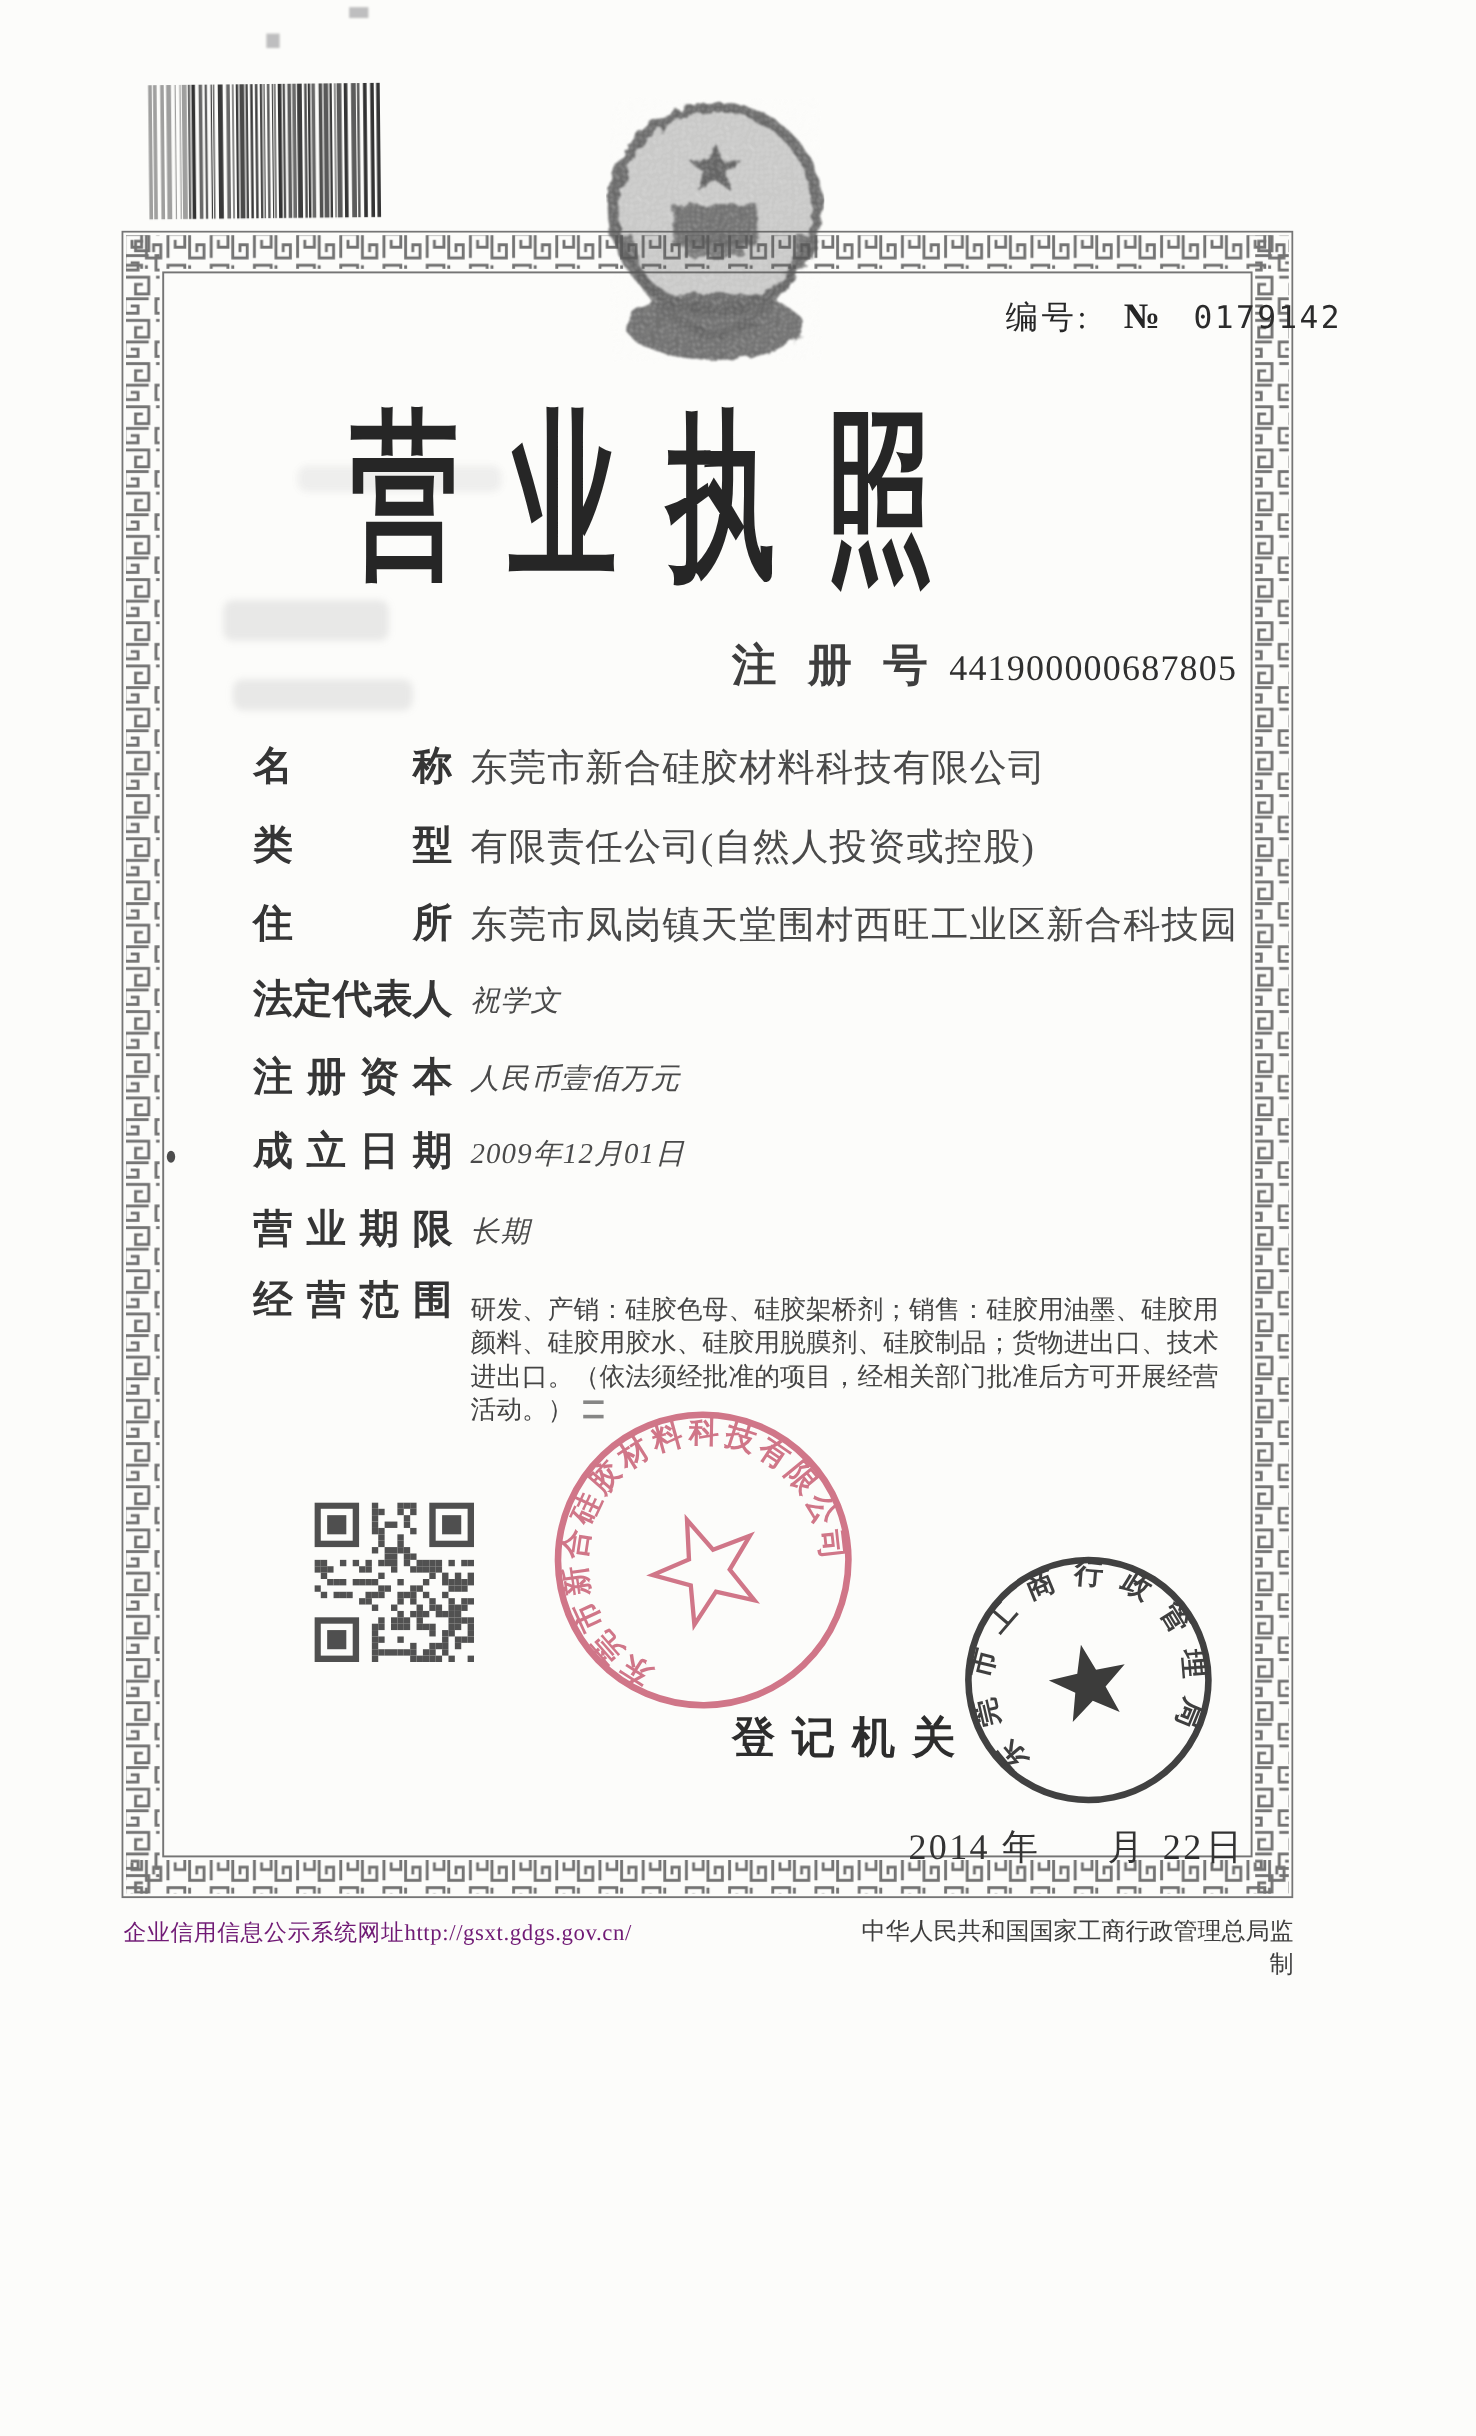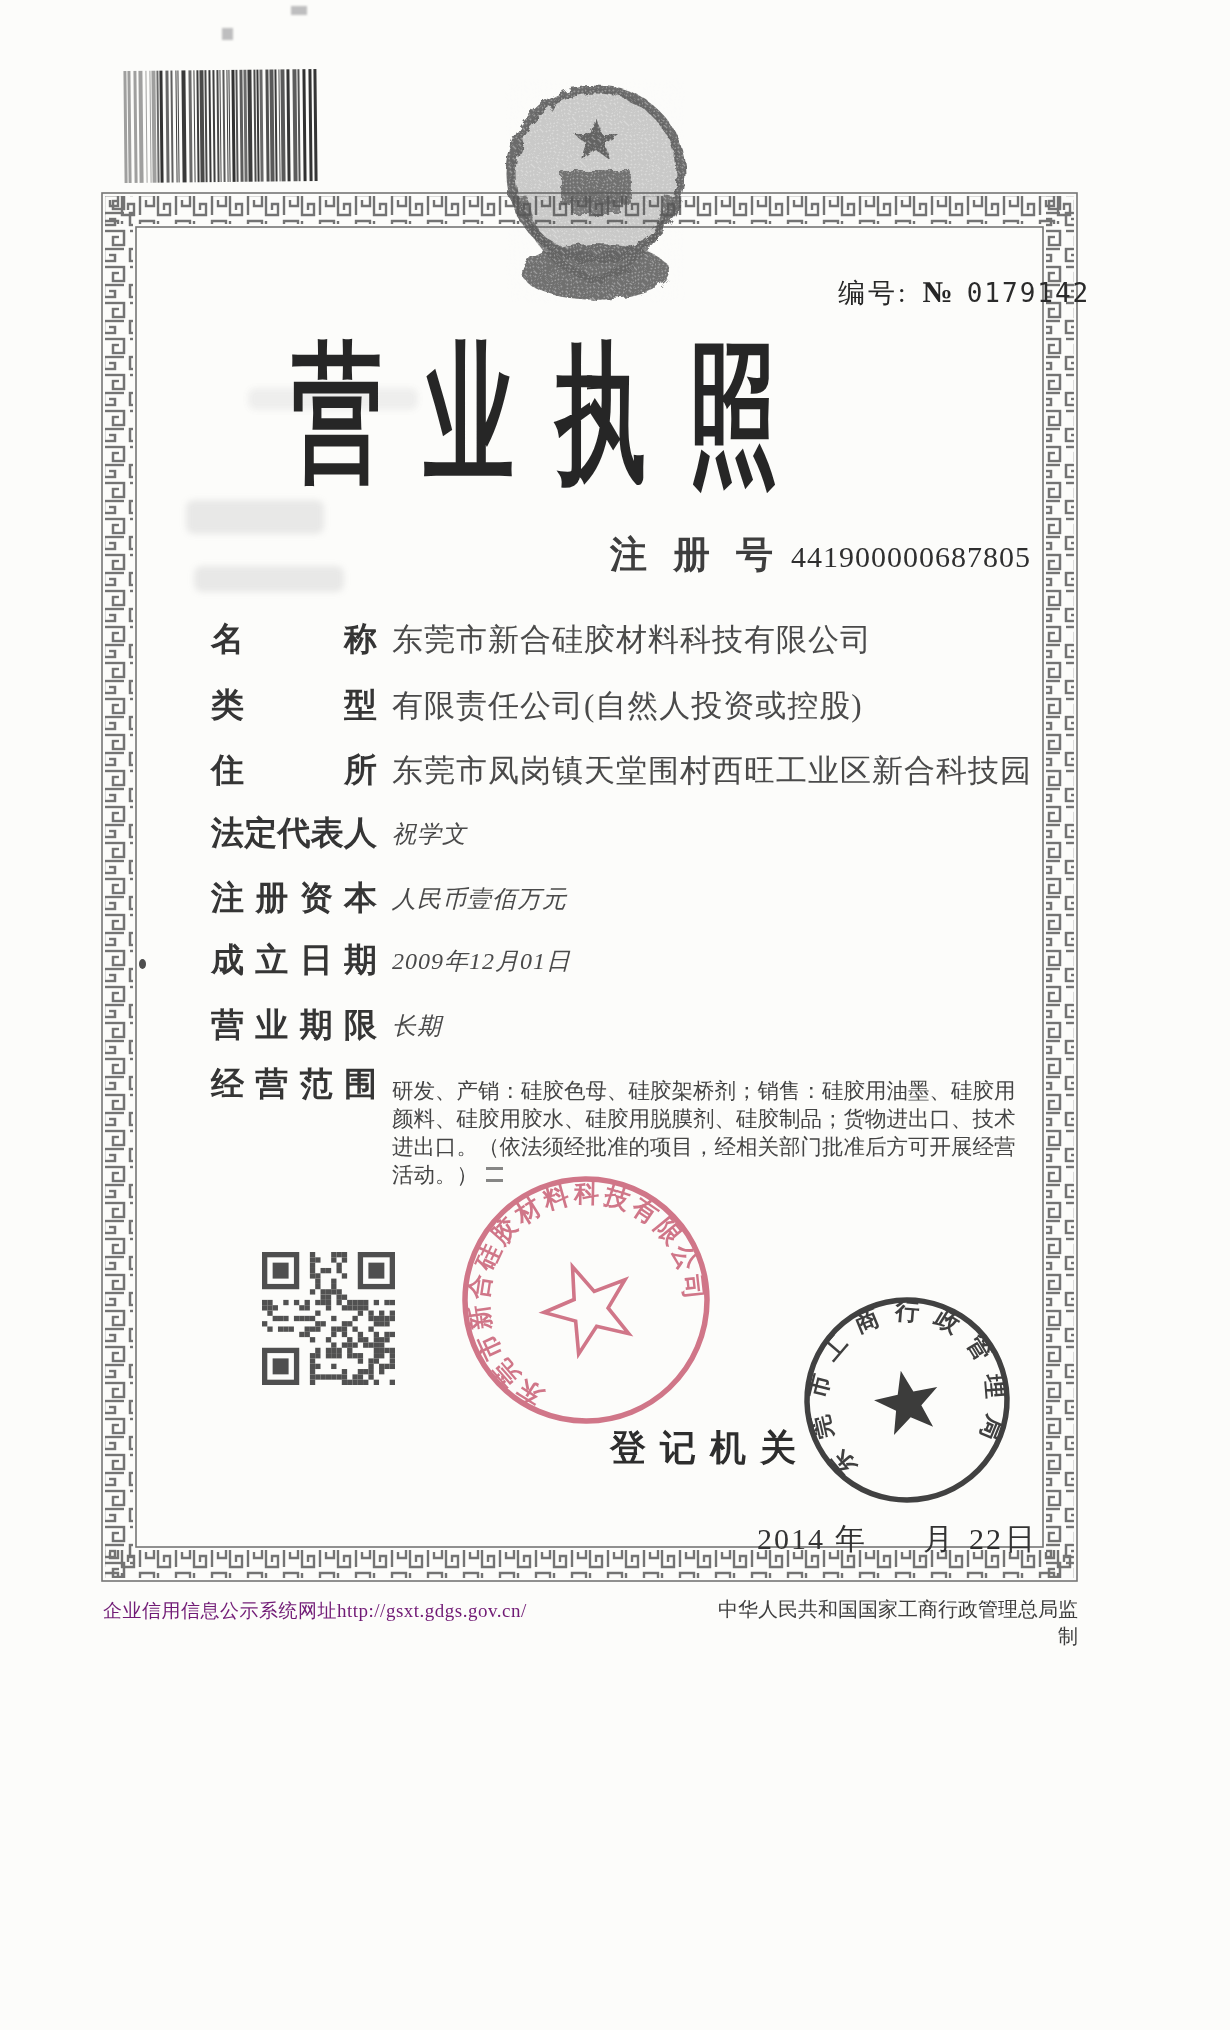--- a/index.html
+++ b/index.html
@@ -8,21 +8,21 @@
 
   
   .frame-svg{position:absolute;left:101px;top:192px;opacity:.82;filter:blur(.3px);}
 
   
   .barcode-svg{position:absolute;left:122px;top:70px;transform:rotate(-.6deg);filter:blur(.4px);}
   .emblem-svg{position:absolute;left:505px;top:78px;filter:blur(.5px) contrast(.95);opacity:.92;}
   .qr-svg{position:absolute;left:262px;top:1252px;opacity:.88;}
 
   
-  .serial{position:absolute;left:838px;top:246px;display:flex;align-items:baseline;gap:14px;color:#262626;margin-top:29px;}
+  .serial{position:absolute;left:838px;top:246px;display:flex;align-items:baseline;gap:28px;color:#262626;}
   .serial-label{font-size:27px;letter-spacing:3px;}
   .serial-no-sign{font-size:30px;font-weight:bold;}
   .serial-number{font-family:"DejaVu Sans Mono",monospace;font-size:26px;letter-spacing:2px;color:#2b2b2b;}
 
   
   .title{position:absolute;left:292px;top:338px;margin:0;white-space:nowrap;
          font-family:"Liberation Sans",sans-serif;font-weight:900;font-size:150px;line-height:1;
          letter-spacing:70px;color:#1c1c1c;transform:scaleX(.6);transform-origin:left top;
          filter:blur(.4px) contrast(.9);}
 

